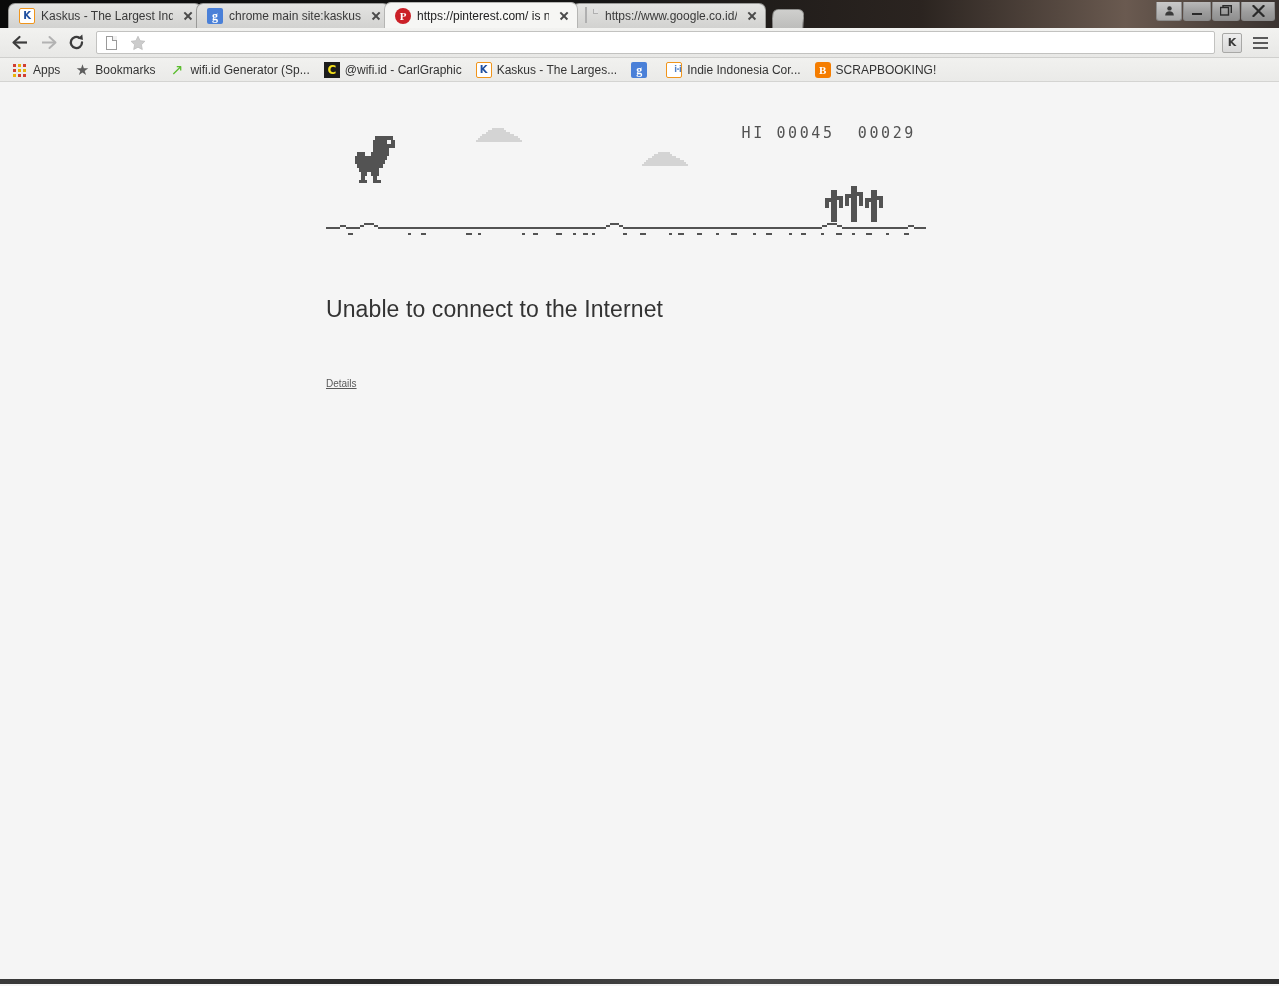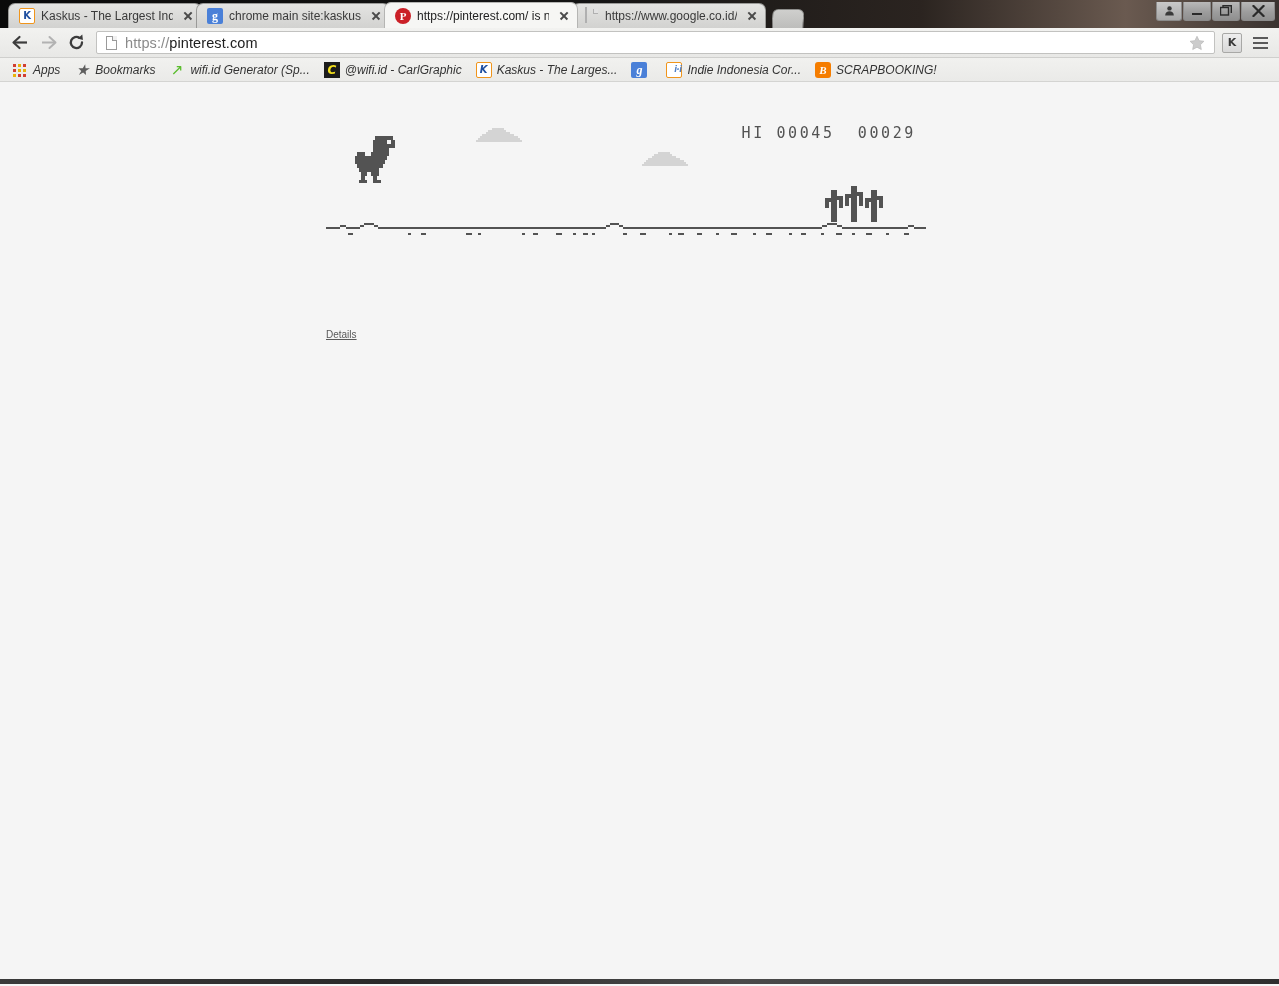--- a/index.html
+++ b/index.html
@@ -295,21 +295,20 @@
   }
   .bm {
     display: flex;
     align-items: center;
     height: 20px;
     padding: 0 6px;
     margin-right: 2px;
     border-radius: 2px;
     white-space: nowrap;
     cursor: pointer;
-    font-style: italic;
   }
   .bm-ico {
     width: 16px; height: 16px;
     flex: 0 0 16px;
     margin-right: 5px;
     position: relative;
   }
   .bm-label { line-height: 16px; }
 
   
@@ -512,21 +511,20 @@
     <svg width="19" height="19" viewBox="0 0 19 19">
       <path d="M15 9.5 A5.6 5.6 0 1 1 12.6 4.9" fill="none" stroke="#3c3c3c" stroke-width="2.3" stroke-linecap="round"></path>
       <polygon points="15.3,1.6 15.9,6.9 10.6,5.6" fill="#3c3c3c"></polygon>
     </svg>
   </div>
 
   <div class="omnibox">
     <span class="omni-icon">
         <span class="doc"></span>
       </span>
-    <span class="omni-text" title="https://pinterest.com"><span class="scheme">https://</span><span>pinterest.com</span></span>
     <span class="star-btn">
       <svg width="16" height="16" viewBox="0 0 16 16">
         <polygon points="8,1.3 10.1,5.7 14.9,6.3 11.4,9.7 12.3,14.5 8,12.2 3.7,14.5 4.6,9.7 1.1,6.3 5.9,5.7" fill="#cccccc" stroke="#bdbdbd" stroke-width="0.8"></polygon>
       </svg>
     </span>
   </div>
 
   <div class="ext-btn">K</div>
 
   <div class="menu-btn">
@@ -714,17 +712,18 @@
           <rect x="495" y="17" width="3" height="2"></rect>
           <rect x="510" y="17" width="6" height="2"></rect>
           <rect x="526" y="17" width="3" height="2"></rect>
           <rect x="540" y="17" width="6" height="2"></rect>
           <rect x="560" y="17" width="3" height="2"></rect>
           <rect x="578" y="17" width="5" height="2"></rect>
         </g>
       </svg>
     </div>
 
+    <h1 class="err-title">Unable to connect to the Internet</h1>
     <a class="details">Details</a>
   </div>
 
   <div class="bottom-edge"></div>
 </div>
 
 </body></html>

